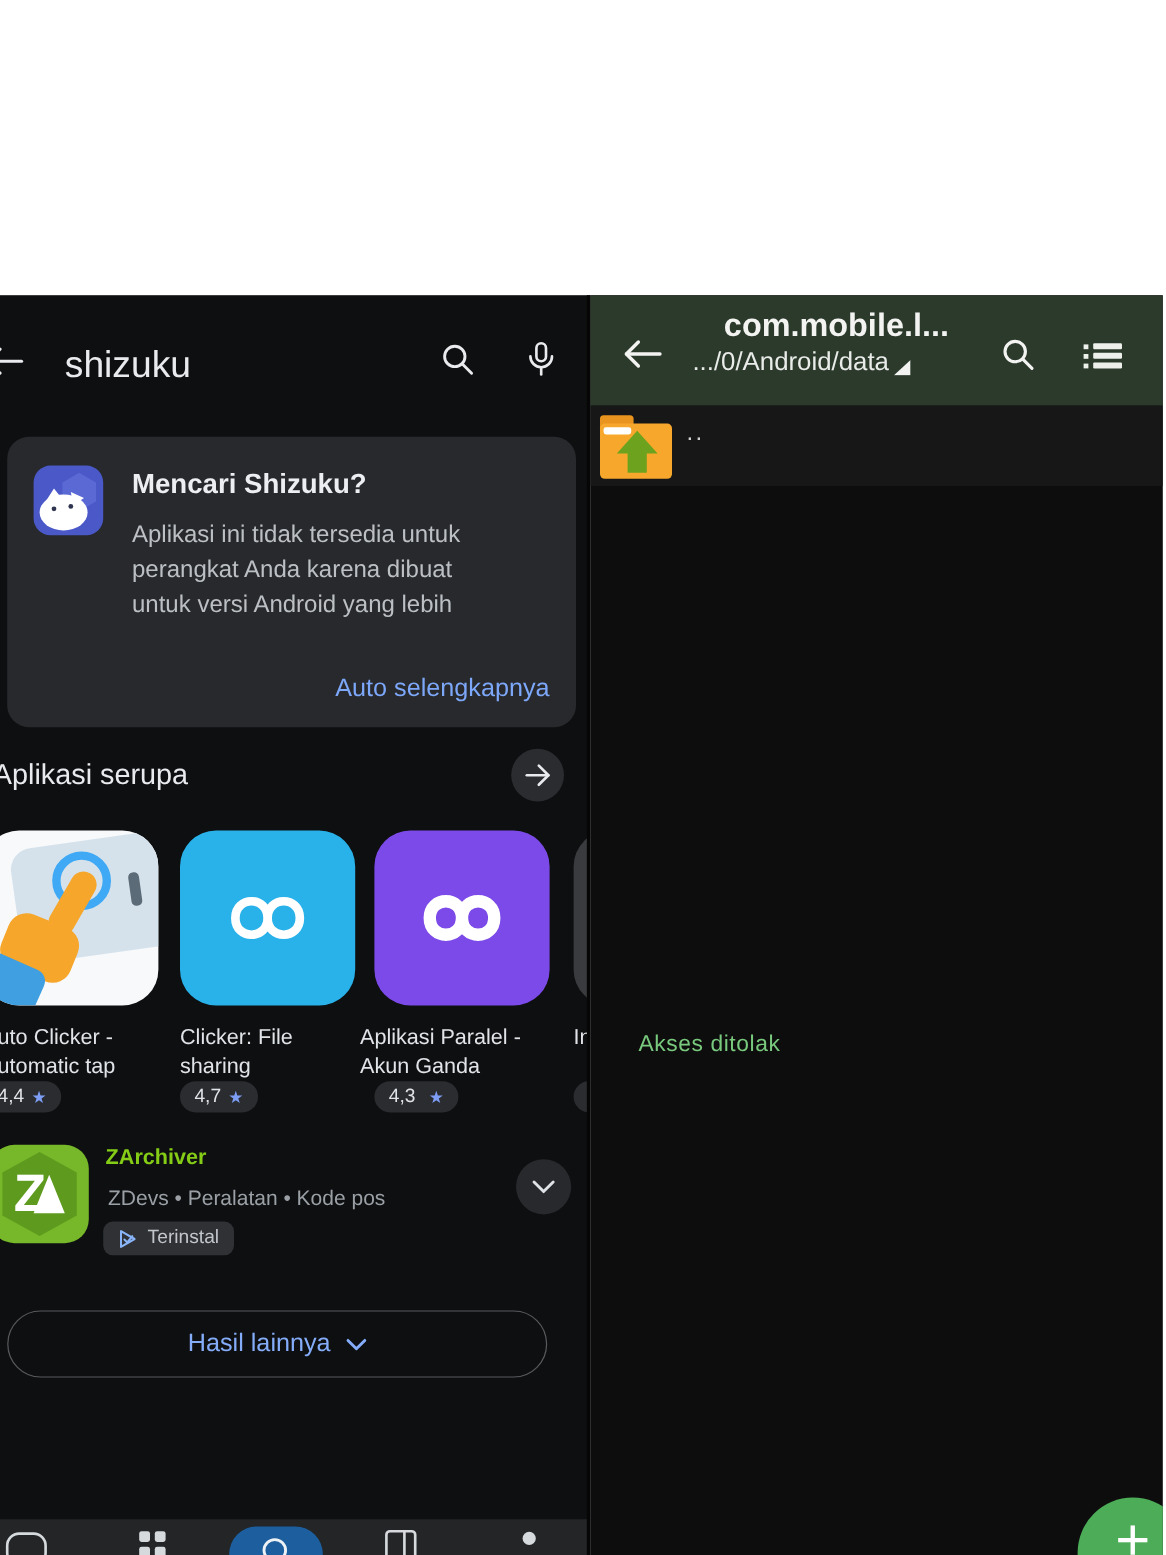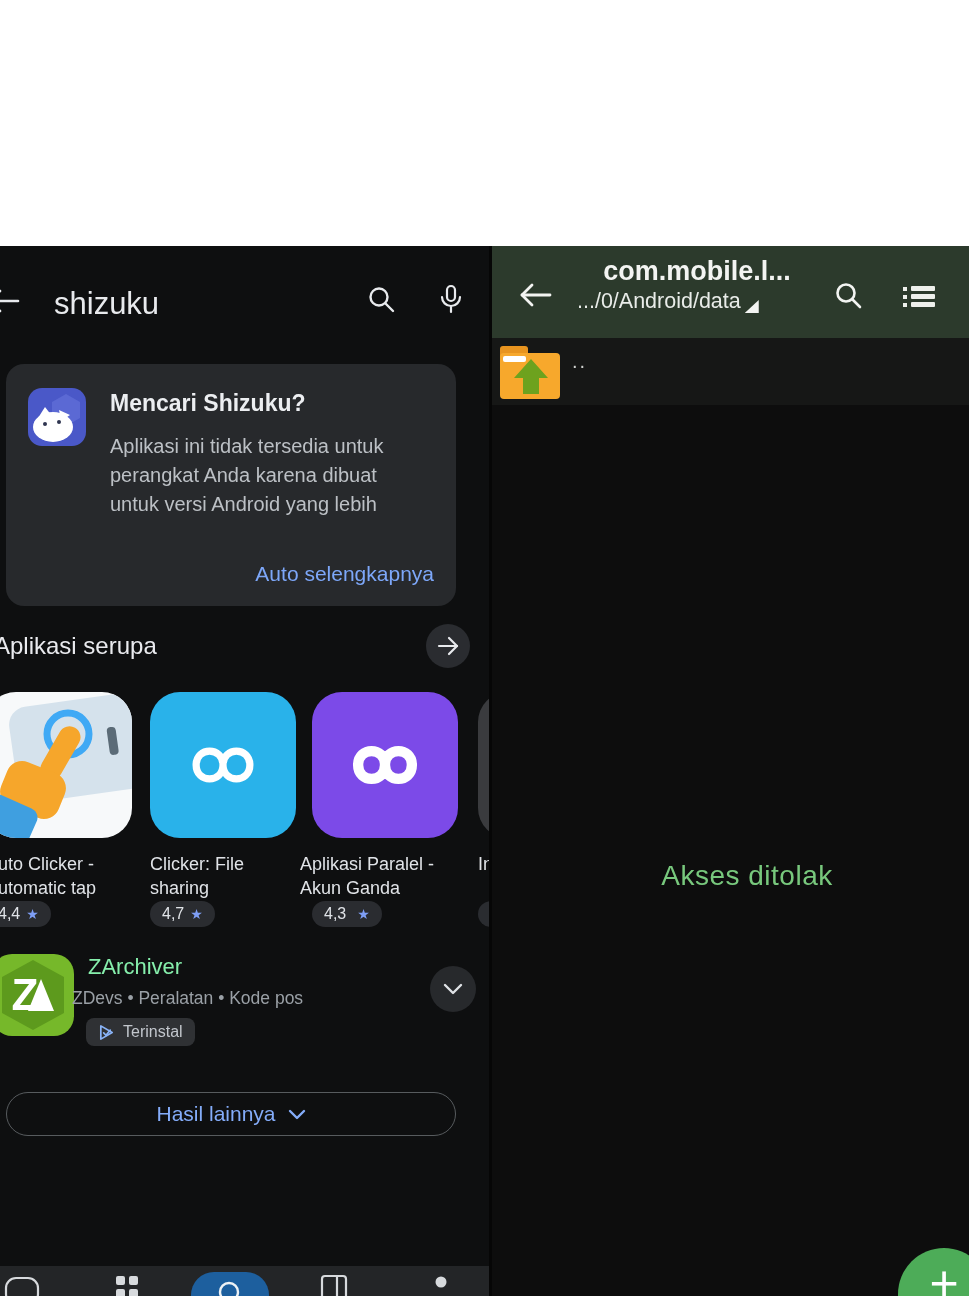--- a/index.html
+++ b/index.html
@@ -14,21 +14,21 @@
   .panel{position:relative;height:1050px;overflow:hidden;}
   .panel.play{width:492px;background:#0e0f10;border-right:3px solid #060606;box-sizing:border-box;}
   .panel.fm{width:477px;background:#0d0d0d;}
   svg{display:block;}
   
   .ps-back{position:absolute;left:-14px;top:42px;}
   .ps-query{position:absolute;left:54px;top:40px;font-size:31px;color:#e8eaed;}
   .ps-search{position:absolute;left:366px;top:38px;}
   .ps-mic{position:absolute;left:438px;top:38px;}
   
-  .card{position:absolute;left:6px;top:118px;width:450px;height:242px;border-radius:18px;background:#27292c;}
+  .card{position:absolute;left:6px;top:118px;width:450px;height:242px;border-radius:18px;background:#27292c;padding-left:24px;}
   .card-appicon{position:absolute;left:22px;top:24px;width:58px;height:58px;border-radius:14px;
                 background:#4a58c8;overflow:hidden;}
   .card-title{position:absolute;left:104px;top:26px;font-size:23px;font-weight:bold;color:#eceef1;}
   .card-body{position:absolute;left:104px;top:68px;width:315px;font-size:20px;line-height:29px;color:#bcc0c5;}
   .card-link{position:absolute;right:22px;bottom:20px;font-size:21px;font-weight:500;color:#7da7f9;cursor:pointer;}
   
   .sim-heading{position:absolute;left:-6px;top:386px;font-size:24px;font-weight:500;color:#e9eaee;white-space:nowrap;}
   .sim-arrow{position:absolute;left:426px;top:378px;width:44px;height:44px;border-radius:50%;
              background:#2a2c30;display:flex;align-items:center;justify-content:center;}
   .appcard{position:absolute;top:446px;width:146px;height:146px;border-radius:30px;overflow:hidden;}
@@ -43,28 +43,28 @@
   .rat1{left:-14px;} .rat2{left:150px;} .rat3{left:312px;gap:11px;} .rat4{left:478px;}
   .star{color:#7e9ef5;font-size:14px;}
   
   .za-icon{position:absolute;left:-8px;top:708px;width:82px;height:82px;border-radius:20px;
            background:#76b82a;overflow:hidden;display:flex;align-items:center;justify-content:center;}
   .za-hex{position:absolute;inset:0;}
   .za-mono{position:relative;display:flex;align-items:center;}
   .za-z{color:#fff;font-size:44px;font-weight:bold;line-height:1;letter-spacing:-2px;}
   .za-a{width:0;height:0;border-left:13px solid transparent;border-right:13px solid transparent;
         border-bottom:32px solid #ffffff;margin-left:-8px;}
-  .za-title{position:absolute;left:88px;top:708px;font-size:22px;font-weight:400;color:#86efac;}
-  .za-meta{position:absolute;left:72px;top:742px;font-size:17.5px;color:#9aa0a6;}
+  .za-title{position:absolute;left:88px;top:708px;font-size:18px;font-weight:700;color:#84cc16;}
+  .za-meta{position:absolute;left:90px;top:742px;font-size:17.5px;color:#9aa0a6;}
   .za-badge{position:absolute;left:86px;top:772px;display:inline-flex;align-items:center;gap:8px;
             background:#2f3134;border-radius:8px;padding:5px 12px;font-size:16px;color:#c2c6cc;}
   .za-expand{position:absolute;left:430px;top:720px;width:46px;height:46px;border-radius:50%;
              background:#27292c;display:flex;align-items:center;justify-content:center;}
   
-  .more-btn{position:absolute;left:6px;top:846px;width:450px;height:44px;border-radius:28px;
+  .more-btn{position:absolute;left:6px;top:846px;width:450px;height:56px;border-radius:28px;
             border:1.5px solid #575b5e;box-sizing:border-box;display:flex;align-items:center;
             justify-content:center;gap:12px;color:#84acf9;font-size:21px;font-weight:500;background:transparent;}
   
   .ps-nav{position:absolute;left:0;top:1020px;width:492px;height:30px;background:#232527;}
   .nav-ic{position:absolute;top:8px;}
   .nav-games{left:4px;} .nav-apps{left:114px;} .nav-books{left:320px;} .nav-person{left:429px;}
   .nav-pill{position:absolute;left:191px;top:6px;width:78px;height:46px;border-radius:23px;
             background:#1d5f9e;display:flex;justify-content:center;}
   .nav-pill svg{margin-top:8px;}
   
@@ -73,22 +73,22 @@
   .fm-titles{position:absolute;left:85px;top:10px;width:240px;text-align:center;}
   .fm-title{font-size:27px;font-weight:bold;color:#f3f4f2;white-space:nowrap;}
   .fm-path-row{display:flex;align-items:flex-end;justify-content:flex-start;gap:4px;margin-top:2px;}
   .fm-path{font-size:21.5px;color:#e9ece9;white-space:nowrap;}
   .fm-tri{width:14px;height:13px;background:#f3f4f2;clip-path:polygon(100% 0,100% 100%,0 100%);margin-bottom:1px;}
   .fm-search{position:absolute;left:341px;top:34px;}
   .fm-list{position:absolute;left:409px;top:38px;}
   .fm-parent{position:absolute;left:0;top:92px;width:477px;height:67px;background:#161716;}
   .fm-folder{position:absolute;left:6px;top:5px;}
   .fm-dots{position:absolute;left:80px;top:12px;font-size:20px;color:#cfd2cf;letter-spacing:2px;}
-  .fm-status{position:absolute;left:40px;top:614px;width:430px;text-align:center;
-             font-size:28px;font-weight:500;color:#78c87d;letter-spacing:0.5px;}
+  .fm-status{position:absolute;left:40px;top:614px;width:430px;
+             font-size:19px;font-weight:500;color:#78c87d;letter-spacing:0.5px;}
   .fm-fab{position:absolute;left:406px;top:1002px;width:92px;height:92px;border-radius:50%;
           background:#4dac58;display:flex;justify-content:center;}
   .fm-fab span{margin-top:10px;font-size:50px;font-weight:300;color:#ffffff;line-height:1;}
 </style>
 </head>
 <body>
 
 <div class="stage">
 
 

